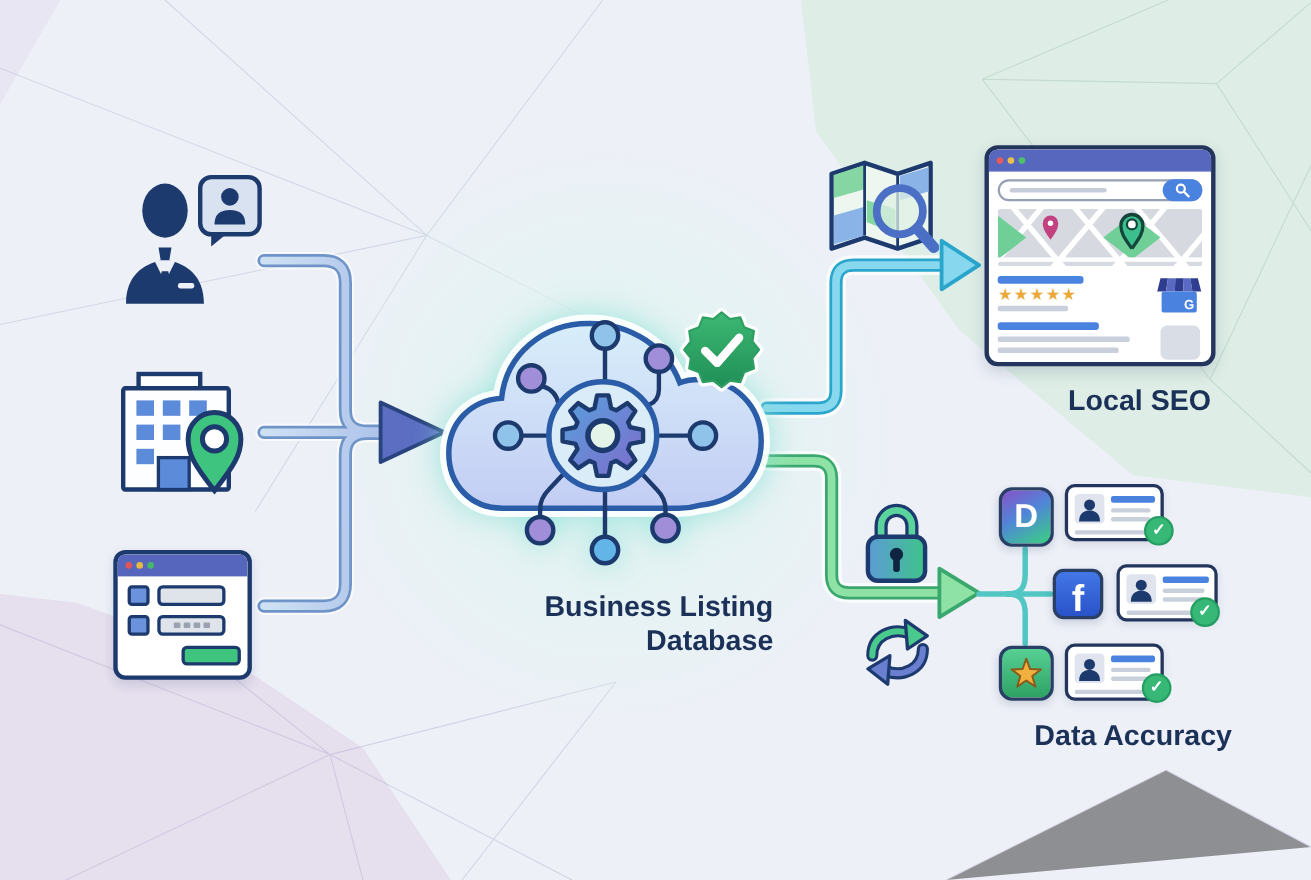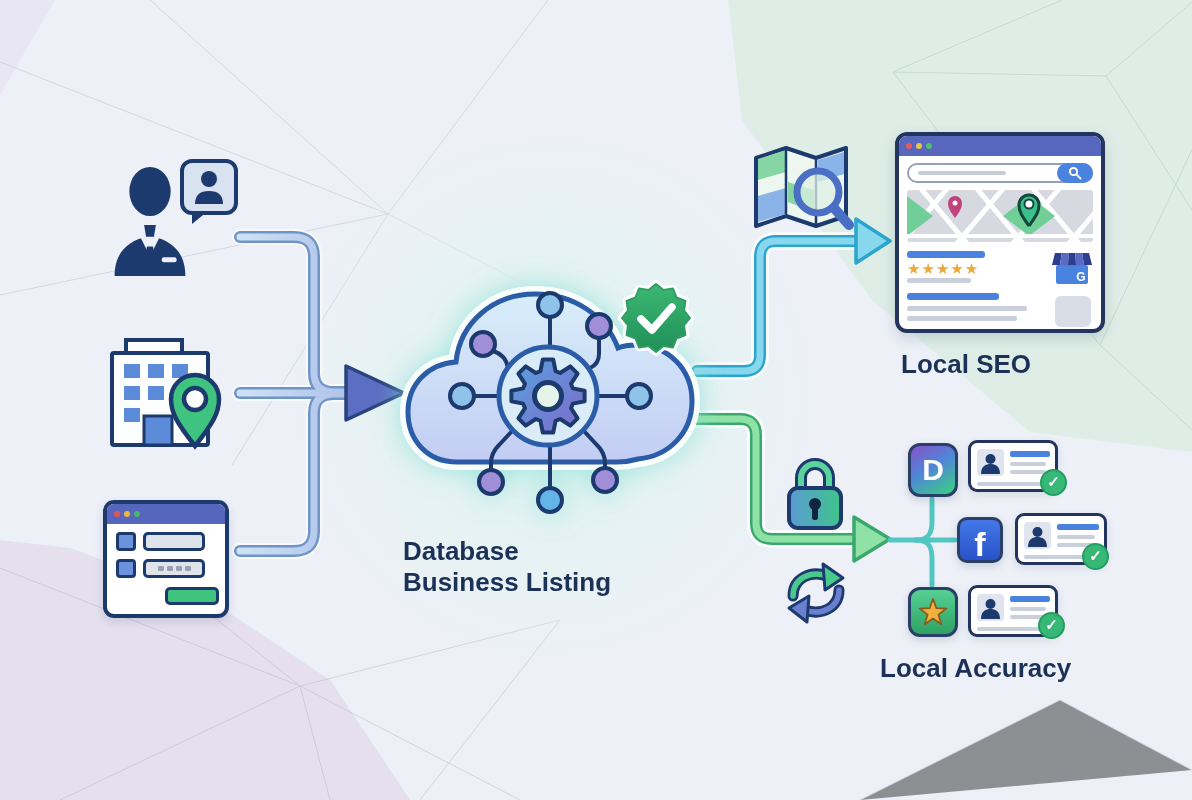--- a/index.html
+++ b/index.html
@@ -1,20 +1,20 @@
 <!DOCTYPE html>
 <html><head>
 <meta charset="utf-8">
 <style>
   html,body{margin:0;padding:0;}
   .canvas{position:relative;width:1192px;height:800px;overflow:hidden;
     background:#edf0f7;font-family:"Liberation Sans",sans-serif;}
   .abs{position:absolute;}
   svg{display:block;}
-  .label{font-weight:bold;color:#1c3158;text-align:left;line-height:1.18;font-size:26px;}
+  .label{font-weight:bold;color:#1c3158;text-align:right;line-height:1.18;font-size:26px;}
   
   .formwin{width:126px;height:118px;background:#ffffff;border:4px solid #1d3a6e;border-radius:11px;box-sizing:border-box;overflow:hidden;box-shadow:0 4px 10px rgba(40,60,100,.14);}
   .titlebar{height:20px;background:#5666bd;display:flex;align-items:center;padding-left:7px;gap:4px;}
   .dot{width:6px;height:6px;border-radius:50%;}
   .formrow{display:flex;align-items:center;gap:7px;margin:8px 0 0 9px;}
   .chip{width:20px;height:19px;background:#6b93dd;border:3px solid #1d3a6e;border-radius:4px;box-sizing:border-box;}
   .field{width:62px;height:19px;background:#dfe3ea;border:3px solid #1d3a6e;border-radius:5px;box-sizing:border-box;display:flex;align-items:center;justify-content:center;gap:3px;}
   .fdot{width:6px;height:5px;background:#9aa2b2;border-radius:1px;}
   .greenbtn{width:54px;height:18px;background:#3ec47e;border:3px solid #1d3a6e;border-radius:5px;box-sizing:border-box;margin:9px 0 0 58px;}
   
@@ -222,22 +222,22 @@
             <stop offset="100%" stop-color="#1f8f57"></stop>
         </linearGradient>
       </defs>
       <polygon points="34,0 28,7.5 29.4,17 20.5,20.5 17,29.4 7.5,28 0,34 -7.5,28 -17,29.4 -20.5,20.5 -29.4,17 -28,7.5 -34,0 -28,-7.5 -29.4,-17 -20.5,-20.5 -17,-29.4 -7.5,-28 0,-34 7.5,-28 17,-29.4 20.5,-20.5 29.4,-17 28,-7.5" fill="none" stroke="#ffffff" stroke-width="8" stroke-linejoin="round" opacity="0.9"></polygon>
       <polygon points="34,0 28,7.5 29.4,17 20.5,20.5 17,29.4 7.5,28 0,34 -7.5,28 -17,29.4 -20.5,20.5 -29.4,17 -28,7.5 -34,0 -28,-7.5 -29.4,-17 -20.5,-20.5 -17,-29.4 -7.5,-28 0,-34 7.5,-28 17,-29.4 20.5,-20.5 29.4,-17 28,-7.5" fill="url(#sealGrad)" stroke="#2f9e63" stroke-width="2" stroke-linejoin="round"></polygon>
       <path d="M-15,1 L-4,12 L16,-11" fill="none" stroke="#ffffff" stroke-width="7.5" stroke-linecap="round" stroke-linejoin="round"></path>
     </svg>
   </div>
 
   <div class="abs label" style="left:403px;top:536px;width:300px">
+    <div>Business Listing</div>
     <div>Database</div>
-    <div>Business Listing</div>
   </div>
 
   <div class="abs" style="left:750px;top:140px">
     <svg width="104" height="100" viewBox="0 0 104 100">
       <polygon points="6,18 36,8 66,18 96,8 96,76 66,86 36,76 6,86" fill="#eef6f0" stroke="#1d3a6e" stroke-width="4" stroke-linejoin="round"></polygon>
       <polygon points="8,19 36,10 36,32 8,40" fill="#86d6a4"></polygon>
       <polygon points="8,56 36,48 36,74 8,82" fill="#8ab4e8"></polygon>
       <polygon points="38,42 64,50 64,72 38,62" fill="#86d6a4"></polygon>
       <polygon points="68,20 94,12 94,34 68,42" fill="#8ab4e8"></polygon>
       <path d="M36,10 V74 M66,20 V84" stroke="#1d3a6e" stroke-width="2.5" fill="none"></path>
@@ -381,16 +381,16 @@
         </svg>
     </div>
     <div class="cl bline" style="left:39px;top:8px;width:40px;height:6px"></div>
     <div class="cl gline" style="left:39px;top:19px;width:36px;height:4px"></div>
     <div class="cl gline" style="left:39px;top:27px;width:36px;height:4px"></div>
     <div class="cl gline" style="left:6px;top:39px;width:72px;height:4px"></div>
   </div>
   <div class="abs check" style="left:1038px;top:612px">✓</div>
 
   <div class="abs label" style="left:880px;top:653px;width:240px">
-    <div>Local Accuracy</div>
+    <div>Data Accuracy</div>
   </div>
 
 </div>
 
 </body></html>

